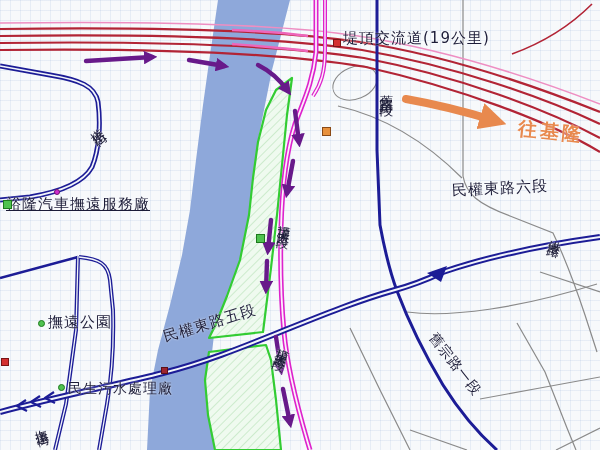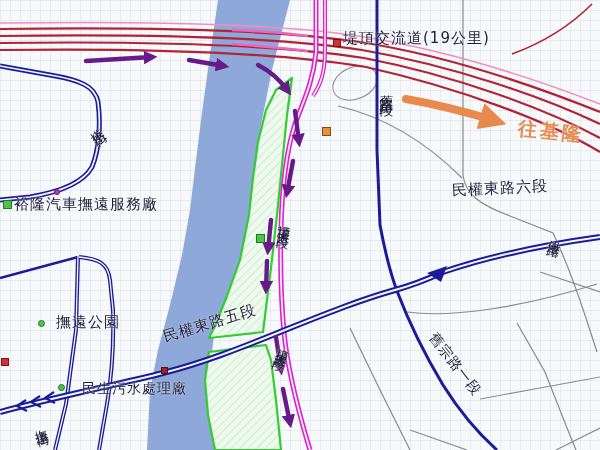--- a/index.html
+++ b/index.html
@@ -138,26 +138,26 @@
   <div class="lbl" style="left:438px;top:330px;font-size:14px;transform:rotate(52deg);transform-origin:left top;">舊宗路一段</div>
 
   <div class="lbl vert" style="left:279px;top:216px;font-size:13px;transform:rotate(8deg);transform-origin:top center;">堤頂大道一段</div>
 
   <div class="lbl vert" style="left:281px;top:340px;font-size:13px;transform:rotate(21deg);transform-origin:top center;">堤頂大道二段</div>
 
   <div class="lbl vert" style="left:80px;top:123px;font-size:13px;transform:rotate(-38deg);transform-origin:top center;">塔悠街</div>
 
   <div class="lbl vert" style="left:30px;top:420px;font-size:13px;transform:rotate(-15deg);transform-origin:top center;">撫遠街</div>
 
-  <div class="lbl" style="left:56px;top:315px;">撫遠公園</div>
+  <div class="lbl" style="left:48px;top:315px;">撫遠公園</div>
 
 
-  <div class="lbl" style="left:14px;top:197px;">裕隆汽車撫遠服務廠</div>
+  <div class="lbl" style="left:6px;top:197px;text-decoration:underline;">裕隆汽車撫遠服務廠</div>
 
-  <div class="lbl" style="left:68px;top:381px;font-size:14px;margin-left:14px;">民生污水處理廠</div>
+  <div class="lbl" style="left:68px;top:381px;font-size:14px;">民生污水處理廠</div>
 
   <div class="poi sq-red" style="left:333px;top:39px;"></div>
   <div class="poi sq-orange" style="left:322px;top:127px;"></div>
   <div class="poi sq-green" style="left:3px;top:200px;"></div>
   <div class="poi sq-green" style="left:256px;top:234px;"></div>
   <div class="poi dot-magenta" style="left:54px;top:189px;"></div>
   <div class="poi dot-green" style="left:38px;top:320px;"></div>
   <div class="poi sq-red" style="left:1px;top:358px;"></div>
   <div class="poi dot-green" style="left:58px;top:384px;"></div>
   <div class="poi sq-maroon" style="left:161px;top:367px;"></div>

